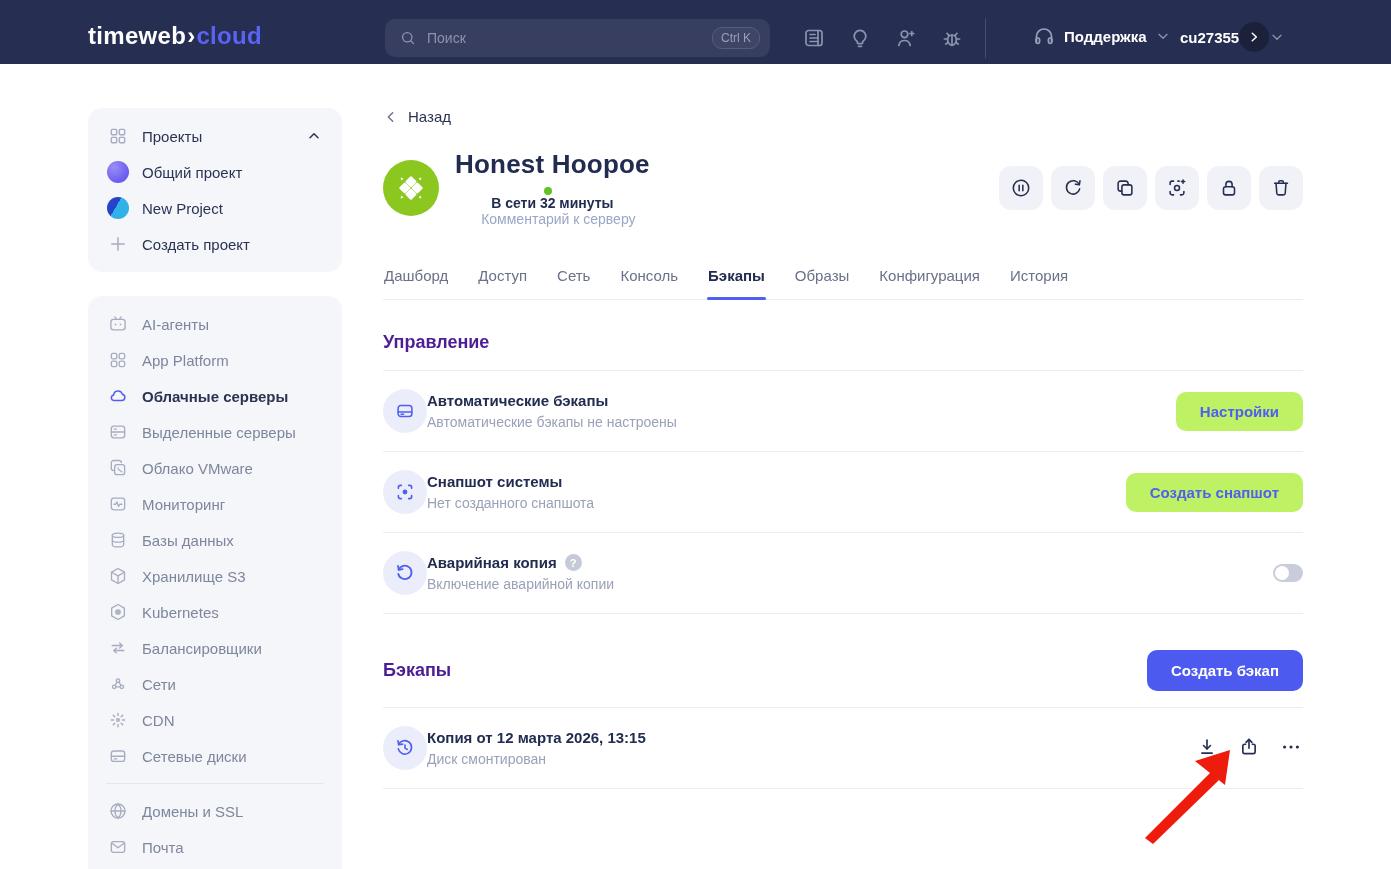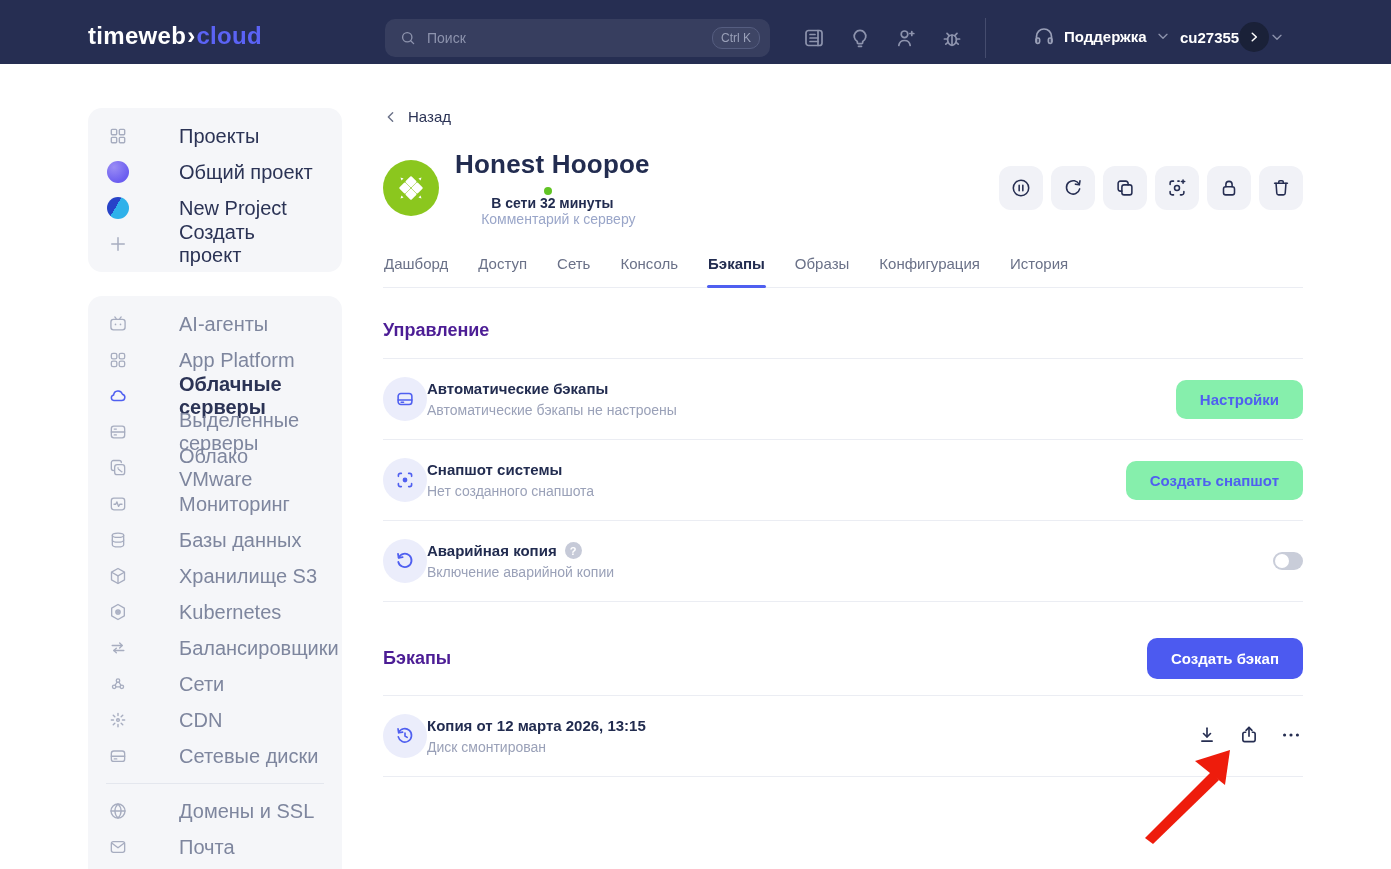--- a/index.html
+++ b/index.html
@@ -31,21 +31,21 @@
   .account .aid { color:#ffffff; font-size:15px; font-weight:700; }
   .avatar-badge { width:30px; height:30px; border-radius:50%; background:#1a2138; display:flex;
     align-items:center; justify-content:center; color:#ffffff; }
   .avatar-badge svg { width:14px; height:14px; }
 
   
   .side-card { position:absolute; left:88px; width:254px; background:#f5f6f9; border-radius:14px; padding:10px 0; }
   .card-projects { top:108px; }
   .card-services { top:296px; height:700px; }
   .s-item { display:flex; align-items:center; height:36px; padding:0 20px; cursor:pointer;
-    font-size:20px; color:#7e869e;gap:37px; }
+    font-size:15px; color:#7e869e; }
   .s-item .ico { width:20px; height:20px; margin-right:14px; color:#a7adc0; flex:0 0 20px; }
   .s-item.dark { color:#2b3355; font-weight:500; }
   .s-item.active { color:#2b3355; font-weight:600; }
   .s-item.active .ico { color:#4f5ff0; }
   .s-item .spacer { flex:1; }
   .s-item .chev-up { width:16px; height:16px; color:#2b3355; }
   .proj-dot { width:22px; height:22px; border-radius:50%; margin-right:13px; margin-left:-1px; flex:0 0 22px; }
   .proj-dot.p1 { background:radial-gradient(circle at 32% 28%, #9b8df5 0%, #6b5df0 70%); }
   .proj-dot.p2 { background:linear-gradient(120deg,#2743c8 42%, #2fb1ea 42%); }
   .side-sep { height:1px; background:#e4e7ee; margin:9px 18px; }
@@ -64,37 +64,37 @@
   .server-name { font-size:26px; font-weight:700; color:#222c50; letter-spacing:.2px; }
   .status-row { display:flex; align-items:center; margin-top:7px; font-size:14px;flex-direction:column; }
   .online-dot { width:8px; height:8px; border-radius:50%; background:#61c424; margin-right:8px; }
   .status-txt { color:#222c50; font-weight:600; }
   .comment-link { color:#9aa6c9; font-weight:500; margin-left:12px; cursor:pointer; }
   .head-actions { margin-left:auto; display:flex; gap:8px; }
   .act-btn { width:44px; height:44px; border-radius:12px; background:#f1f2f7; border:none;
     display:flex; align-items:center; justify-content:center; color:#262e52; cursor:pointer; }
   .act-btn svg { width:22px; height:22px; }
 
-  .tabs { display:flex; gap:28px; margin-top:28px; border-bottom:1px solid #ebedf3; }
+  .tabs { display:flex; gap:28px; margin-top:40px; border-bottom:1px solid #ebedf3; }
   .tab { font-size:15px; color:#6a7188; padding:0 1px 15px; cursor:pointer; position:relative; white-space:nowrap; }
   .tab.active { color:#222c50; font-weight:700; }
   .tab.active::after { content:""; position:absolute; left:0; right:0; bottom:-1px; height:3px;
     background:#4f5ff0; border-radius:2px; }
 
   .sec-title { font-size:18px; font-weight:700; color:#4c1d95; }
   .sec-head { margin-top:32px; padding-bottom:17px; border-bottom:1px solid #ebedf3; }
   .mg-row { display:flex; align-items:center; padding:18px 0; border-bottom:1px solid #ebedf3; }
   .row-ico { width:44px; height:44px; border-radius:50%; background:#ebedfb; color:#4f5ff0;
     display:flex; align-items:center; justify-content:center; flex:0 0 44px; }
   .row-ico svg { width:22px; height:22px; }
   .row-texts { }
   .row-title { font-size:15px; font-weight:700; color:#222c50; display:flex; align-items:center; gap:8px; }
   .row-sub { font-size:14px; color:#9aa1b8; margin-top:5px; }
   .row-right { margin-left:auto; display:flex; align-items:center; gap:20px; }
-  .btn-soft { background:#86efac; color:#4f5ff0; border:none; border-radius:10px;
+  .btn-soft { background:#bef264; color:#4f5ff0; border:none; border-radius:10px;
     font-size:15px; font-weight:600; padding:11px 24px; cursor:pointer;
     font-family:"Liberation Sans","DejaVu Sans",sans-serif; }
   .btn-solid { background:#4c5af0; color:#ffffff; border:none; border-radius:10px;
     font-size:15px; font-weight:600; padding:12px 24px; cursor:pointer;
     font-family:"Liberation Sans","DejaVu Sans",sans-serif; }
   .toggle { width:30px; height:18px; border-radius:9px; background:#c9cdd9; position:relative; cursor:pointer; }
   .toggle .knob { position:absolute; left:2px; top:2px; width:14px; height:14px; border-radius:50%; background:#ffffff; }
   .help-icon { width:17px; height:17px; border-radius:50%; background:#c6cad8; color:#ffffff;
     font-size:11px; font-weight:700; display:inline-flex; align-items:center; justify-content:center; cursor:pointer; }
   .help-icon::after { content:"?"; }

